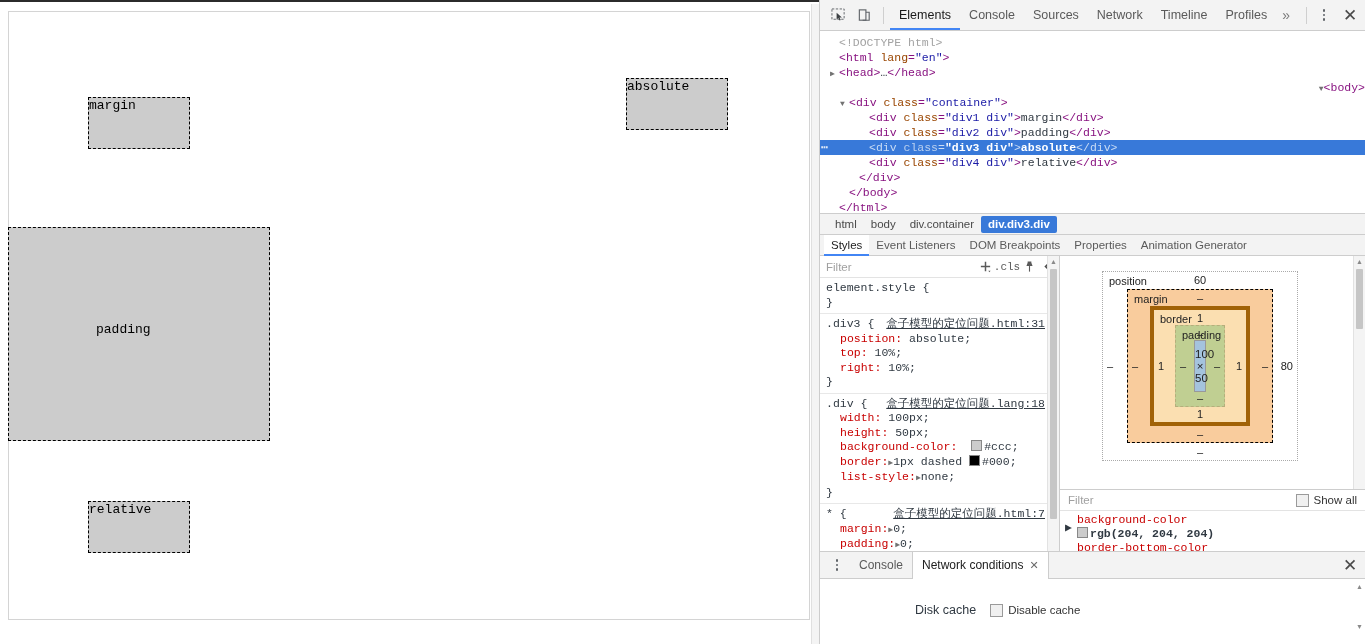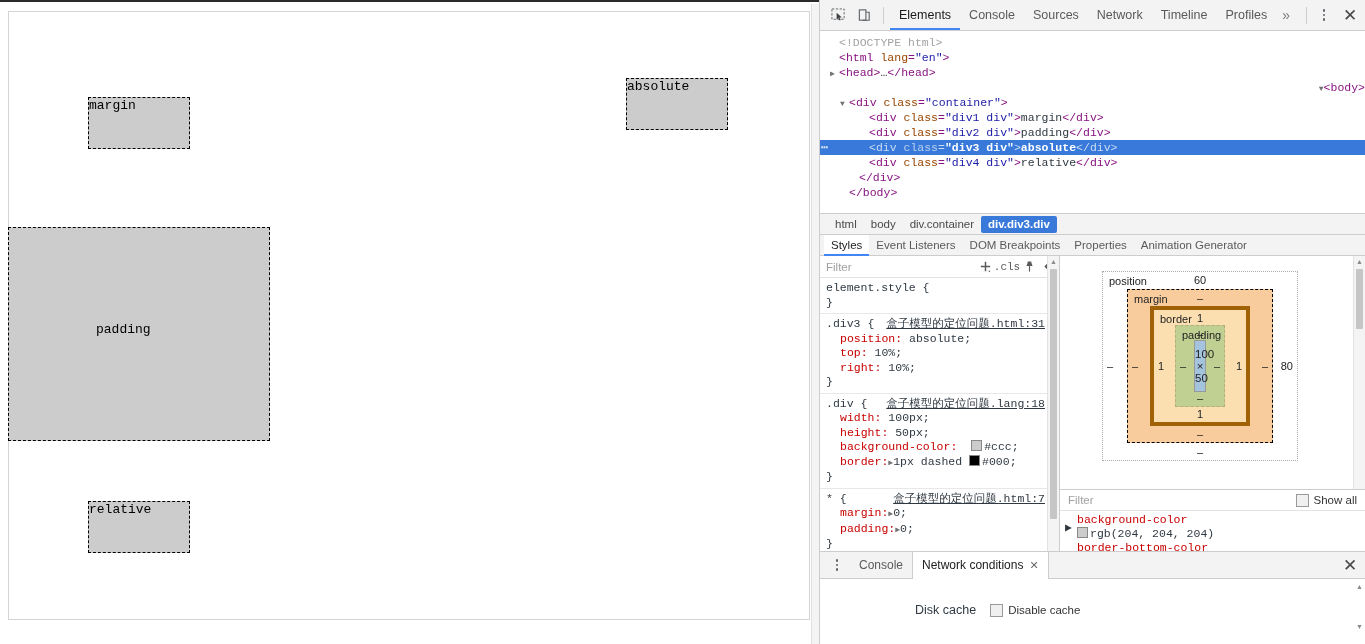--- a/index.html
+++ b/index.html
@@ -301,21 +301,21 @@
     font-family:"Liberation Mono", monospace;
     font-size:11.5px;
     line-height:14px;
     padding-top:2px;
     overflow:hidden;
     position:absolute;
     left:0; right:0; top:255px; bottom:0;
   }
   .cprop { padding-left:17px; position:relative; white-space:pre; }
   .cname { color:#c80000; }
-  .cval  { color:#303942; }
+  .cval  { color:#303942;font-weight:bold; }
 
   
   #drawer {
     position:absolute;
     left:0; right:0; bottom:0;
     height: 93px;
     border-top: 1px solid #cdcdcd;
     background:#fff;
     box-sizing:border-box;
   }
@@ -405,20 +405,21 @@
         <div class="dom-line" style="padding-left: 10px;"><span class="tri"> </span><span class="tagpunct">&lt;html </span><span class="attrname">lang</span><span class="tagpunct">=</span><span class="attrval">"en"</span><span class="tagpunct">&gt;</span></div>
         <div class="dom-line" style="padding-left: 10px; font-family: Liberation Mono, monospace;"><span class="tri">▶</span><span class="tagpunct">&lt;head&gt;</span><span class="txt">…</span><span class="tagpunct">&lt;/head&gt;</span></div>
         <div class="dom-line" style="padding-left: 10px; text-align: right;"><span class="tri">▼</span><span class="tagpunct">&lt;body&gt;</span></div>
         <div class="dom-line" style="padding-left: 20px;"><span class="tri">▼</span><span class="tagpunct">&lt;div </span><span class="attrname">class</span><span class="tagpunct">=</span><span class="attrval">"container"</span><span class="tagpunct">&gt;</span></div>
         <div class="dom-line" style="padding-left: 40px;"><span class="tri"> </span><span class="tagpunct">&lt;div </span><span class="attrname">class</span><span class="tagpunct">=</span><span class="attrval">"div1 div"</span><span class="tagpunct">&gt;</span><span class="txt">margin</span><span class="tagpunct">&lt;/div&gt;</span></div>
         <div class="dom-line" style="padding-left: 40px;"><span class="tri"> </span><span class="tagpunct">&lt;div </span><span class="attrname">class</span><span class="tagpunct">=</span><span class="attrval">"div2 div"</span><span class="tagpunct">&gt;</span><span class="txt">padding</span><span class="tagpunct">&lt;/div&gt;</span></div>
         <div class="dom-line selected" style="padding-left: 40px;"><span class="ellipsis-mark">⋯</span><span class="tri"> </span><span class="tagpunct">&lt;div </span><span class="attrname">class</span><span class="tagpunct">=</span><span class="attrval">"div3 div"</span><span class="tagpunct">&gt;</span><span class="txt">absolute</span><span class="tagpunct">&lt;/div&gt;</span></div>
         <div class="dom-line" style="padding-left: 40px;"><span class="tri"> </span><span class="tagpunct">&lt;div </span><span class="attrname">class</span><span class="tagpunct">=</span><span class="attrval">"div4 div"</span><span class="tagpunct">&gt;</span><span class="txt">relative</span><span class="tagpunct">&lt;/div&gt;</span></div>
         <div class="dom-line" style="padding-left: 30px;"><span class="tri"> </span><span class="tagpunct">&lt;/div&gt;</span></div>
         <div class="dom-line" style="padding-left: 20px;"><span class="tri"> </span><span class="tagpunct">&lt;/body&gt;</span></div>
+        <div class="dom-line" style="padding-left: 10px;"><span class="tri"> </span><span class="tagpunct">&lt;/html&gt;</span></div>
       </div>
 
     <div id="dom-breadcrumb">
         <span class="crumb">html</span>
         <span class="crumb">body</span>
         <span class="crumb">div.container</span>
         <span class="crumb active">div.div3.div</span>
       </div>
 
     <div id="style-tabs">
@@ -467,20 +468,21 @@
               <div class="prop"><span class="pname">right:</span> <span class="pval">10%;</span></div>
               <div>}</div>
             </div>
             <div class="rule">
               <div class="selector">.div {</div>
               <span class="origin">盒子模型的定位问题.lang:18</span>
               <div class="prop"><span class="pname">width:</span> <span class="pval">100px;</span></div>
               <div class="prop"><span class="pname">height:</span> <span class="pval">50px;</span></div>
               <div class="prop"><span class="pname">background-color:</span>  <span class="swatch" style="background: rgb(204, 204, 204);"></span><span class="pval">#ccc;</span></div>
               <div class="prop"><span class="exp-tri"></span><span class="pname">border:</span><span class="exp-tri">▶</span><span class="pval">1px dashed</span> <span class="swatch" style="background: rgb(0, 0, 0);"></span><span class="pval">#000;</span></div>
+              <div class="prop"><span class="exp-tri"></span><span class="pname">list-style:</span><span class="exp-tri">▶</span><span class="pval">none;</span></div>
               <div>}</div>
             </div>
             <div class="rule">
               <div class="selector">* {</div>
               <span class="origin">盒子模型的定位问题.html:7</span>
               <div class="prop"><span class="exp-tri"></span><span class="pname">margin:</span><span class="exp-tri">▶</span><span class="pval">0;</span></div>
               <div class="prop"><span class="exp-tri"></span><span class="pname">padding:</span><span class="exp-tri">▶</span><span class="pval">0;</span></div>
               <div>}</div>
             </div>
           </div>

